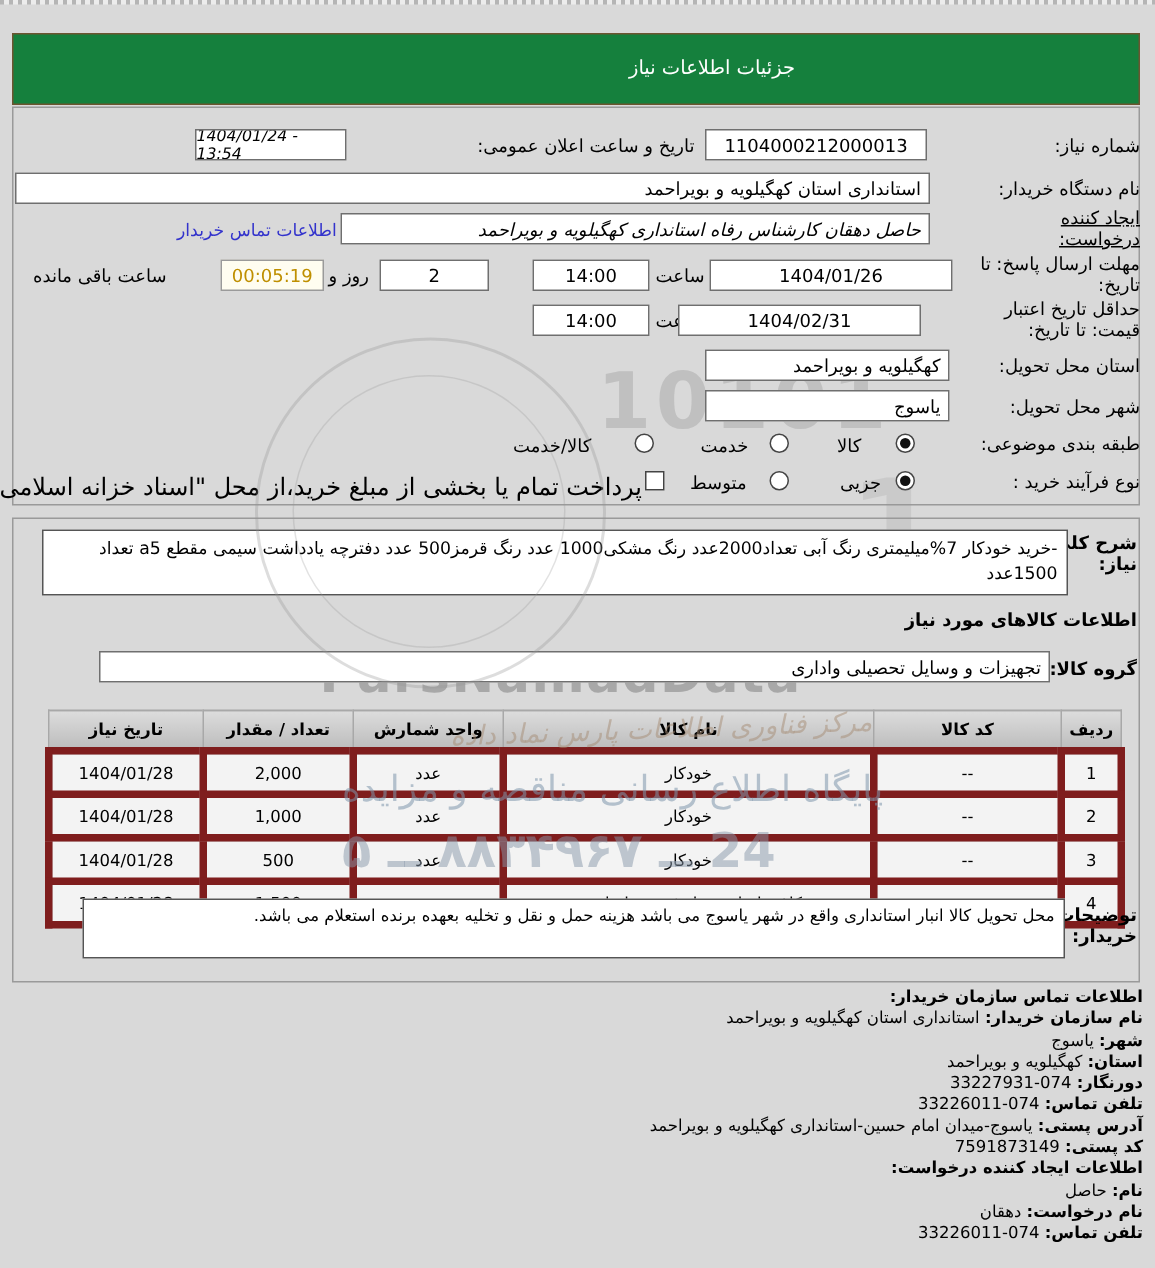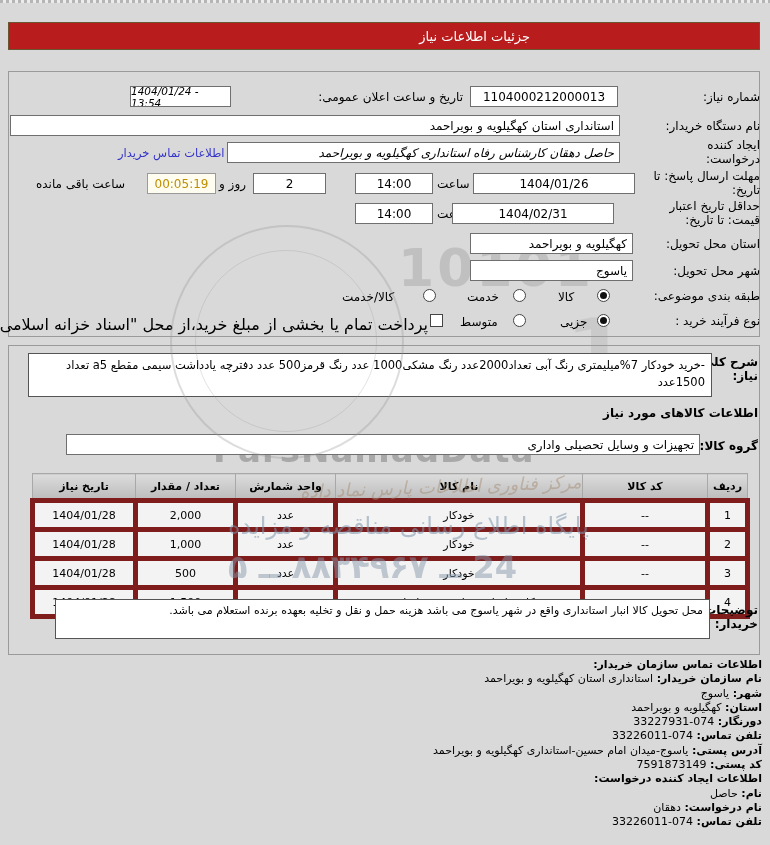--- a/index.html
+++ b/index.html
@@ -4,22 +4,22 @@
 <style>
   html,body{margin:0;padding:0;}
   body{
     width:770px;height:845px;position:relative;overflow:hidden;
     background:#d9d9d9;
     font-family:"DejaVu Sans","Liberation Sans",sans-serif;
     direction:rtl;color:#000;
   }
   .top-dots{position:absolute;top:0;left:0;right:0;height:3px;
     background:repeating-linear-gradient(90deg,#b5b5b5 0 3px,#ececec 3px 6px);}
-  .title-bar{position:absolute;left:8px;top:22px;width:752px;height:28px;
-    background:#b91c1c;border:1px solid #6b5530;box-sizing:border-box;z-index:2;}
+  .title-bar{position:absolute;left:8px;top:22px;width:752px;height:48px;
+    background:#15803d;border:1px solid #6b5530;box-sizing:border-box;z-index:2;}
   .title-bar span{position:absolute;right:229px;top:50%;transform:translateY(-50%);
     color:#fff;font-size:13px;white-space:nowrap;}
   .panel{position:absolute;left:8px;border:1px solid #9a9a9a;box-sizing:border-box;background:transparent;}
   #panel1{top:71px;width:752px;height:266px;}
   #panel2{top:345px;width:752px;height:310px;}
   .lbl{position:absolute;font-size:12px;white-space:nowrap;z-index:6;}
   .lbl.wrap{white-space:normal;line-height:14px;text-align:right;}
   .lbl.b{font-weight:bold;}
   .box{position:absolute;background:#fff;border:1px solid #6f6f6f;height:21px;
     box-sizing:border-box;font-size:12px;display:flex;align-items:center;z-index:10;overflow:hidden;}
@@ -75,32 +75,32 @@
 <div class="panel" id="panel1"></div>
 
 <div class="lbl" style="right:10px;top:90px;">شماره نیاز:</div>
 <div class="box c" style="left:470px;top:86px;width:148px;">1104000212000013</div>
 <div class="lbl" style="right:307px;top:90px;">تاریخ و ساعت اعلان عمومی:</div>
 <div class="box c small" style="left:130px;top:86px;width:101px;">1404/01/24 - 13:54</div>
 
 <div class="lbl" style="right:10px;top:119px;">نام دستگاه خریدار:</div>
 <div class="box r" style="left:10px;top:115px;width:610px;">استانداری استان کهگیلویه و بویراحمد</div>
 
-<div class="lbl wrap" style="right:10px;top:138px;width:90px;">ایجاد کننده درخواست:</div>
+<div class="lbl wrap" style="right:10px;top:138px;width:90px;text-decoration:underline;">ایجاد کننده درخواست:</div>
 <div class="box r" style="left:227px;top:142px;width:393px;font-style:italic;">حاصل دهقان کارشناس رفاه استانداری کهگیلویه و بویراحمد</div>
 <div class="link" style="left:118px;top:146px;">اطلاعات تماس خریدار</div>
 
 <div class="lbl wrap" style="right:10px;top:169px;width:112px;">مهلت ارسال پاسخ: تا تاریخ:</div>
 <div class="box c" style="left:473px;top:173px;width:162px;">1404/01/26</div>
 <div class="lbl" style="left:437px;top:177px;">ساعت</div>
 <div class="box c" style="left:355px;top:173px;width:78px;">14:00</div>
 <div class="box c" style="left:253px;top:173px;width:73px;">2</div>
 <div class="lbl" style="left:219px;top:177px;">روز و</div>
 <div class="box c countdown" style="left:147px;top:173px;width:69px;">00:05:19</div>
-<div class="lbl" style="left:36px;top:177px;">ساعت باقی مانده</div>
+<div class="lbl" style="left:22px;top:177px;">ساعت باقی مانده</div>
 
 <div class="lbl wrap" style="right:10px;top:199px;width:118px;">حداقل تاریخ اعتبار قیمت: تا تاریخ:</div>
 <div class="box c" style="left:452px;top:203px;width:162px;">1404/02/31</div>
 <div class="lbl" style="left:437px;top:207px;">ساعت</div>
 <div class="box c" style="left:355px;top:203px;width:78px;">14:00</div>
 
 <div class="lbl" style="right:10px;top:237px;">استان محل تحویل:</div>
 <div class="box r" style="left:470px;top:233px;width:163px;">کهگیلویه و بویراحمد</div>
 <div class="lbl" style="right:10px;top:264px;">شهر محل تحویل:</div>
 <div class="box r" style="left:470px;top:260px;width:163px;">یاسوج</div>

